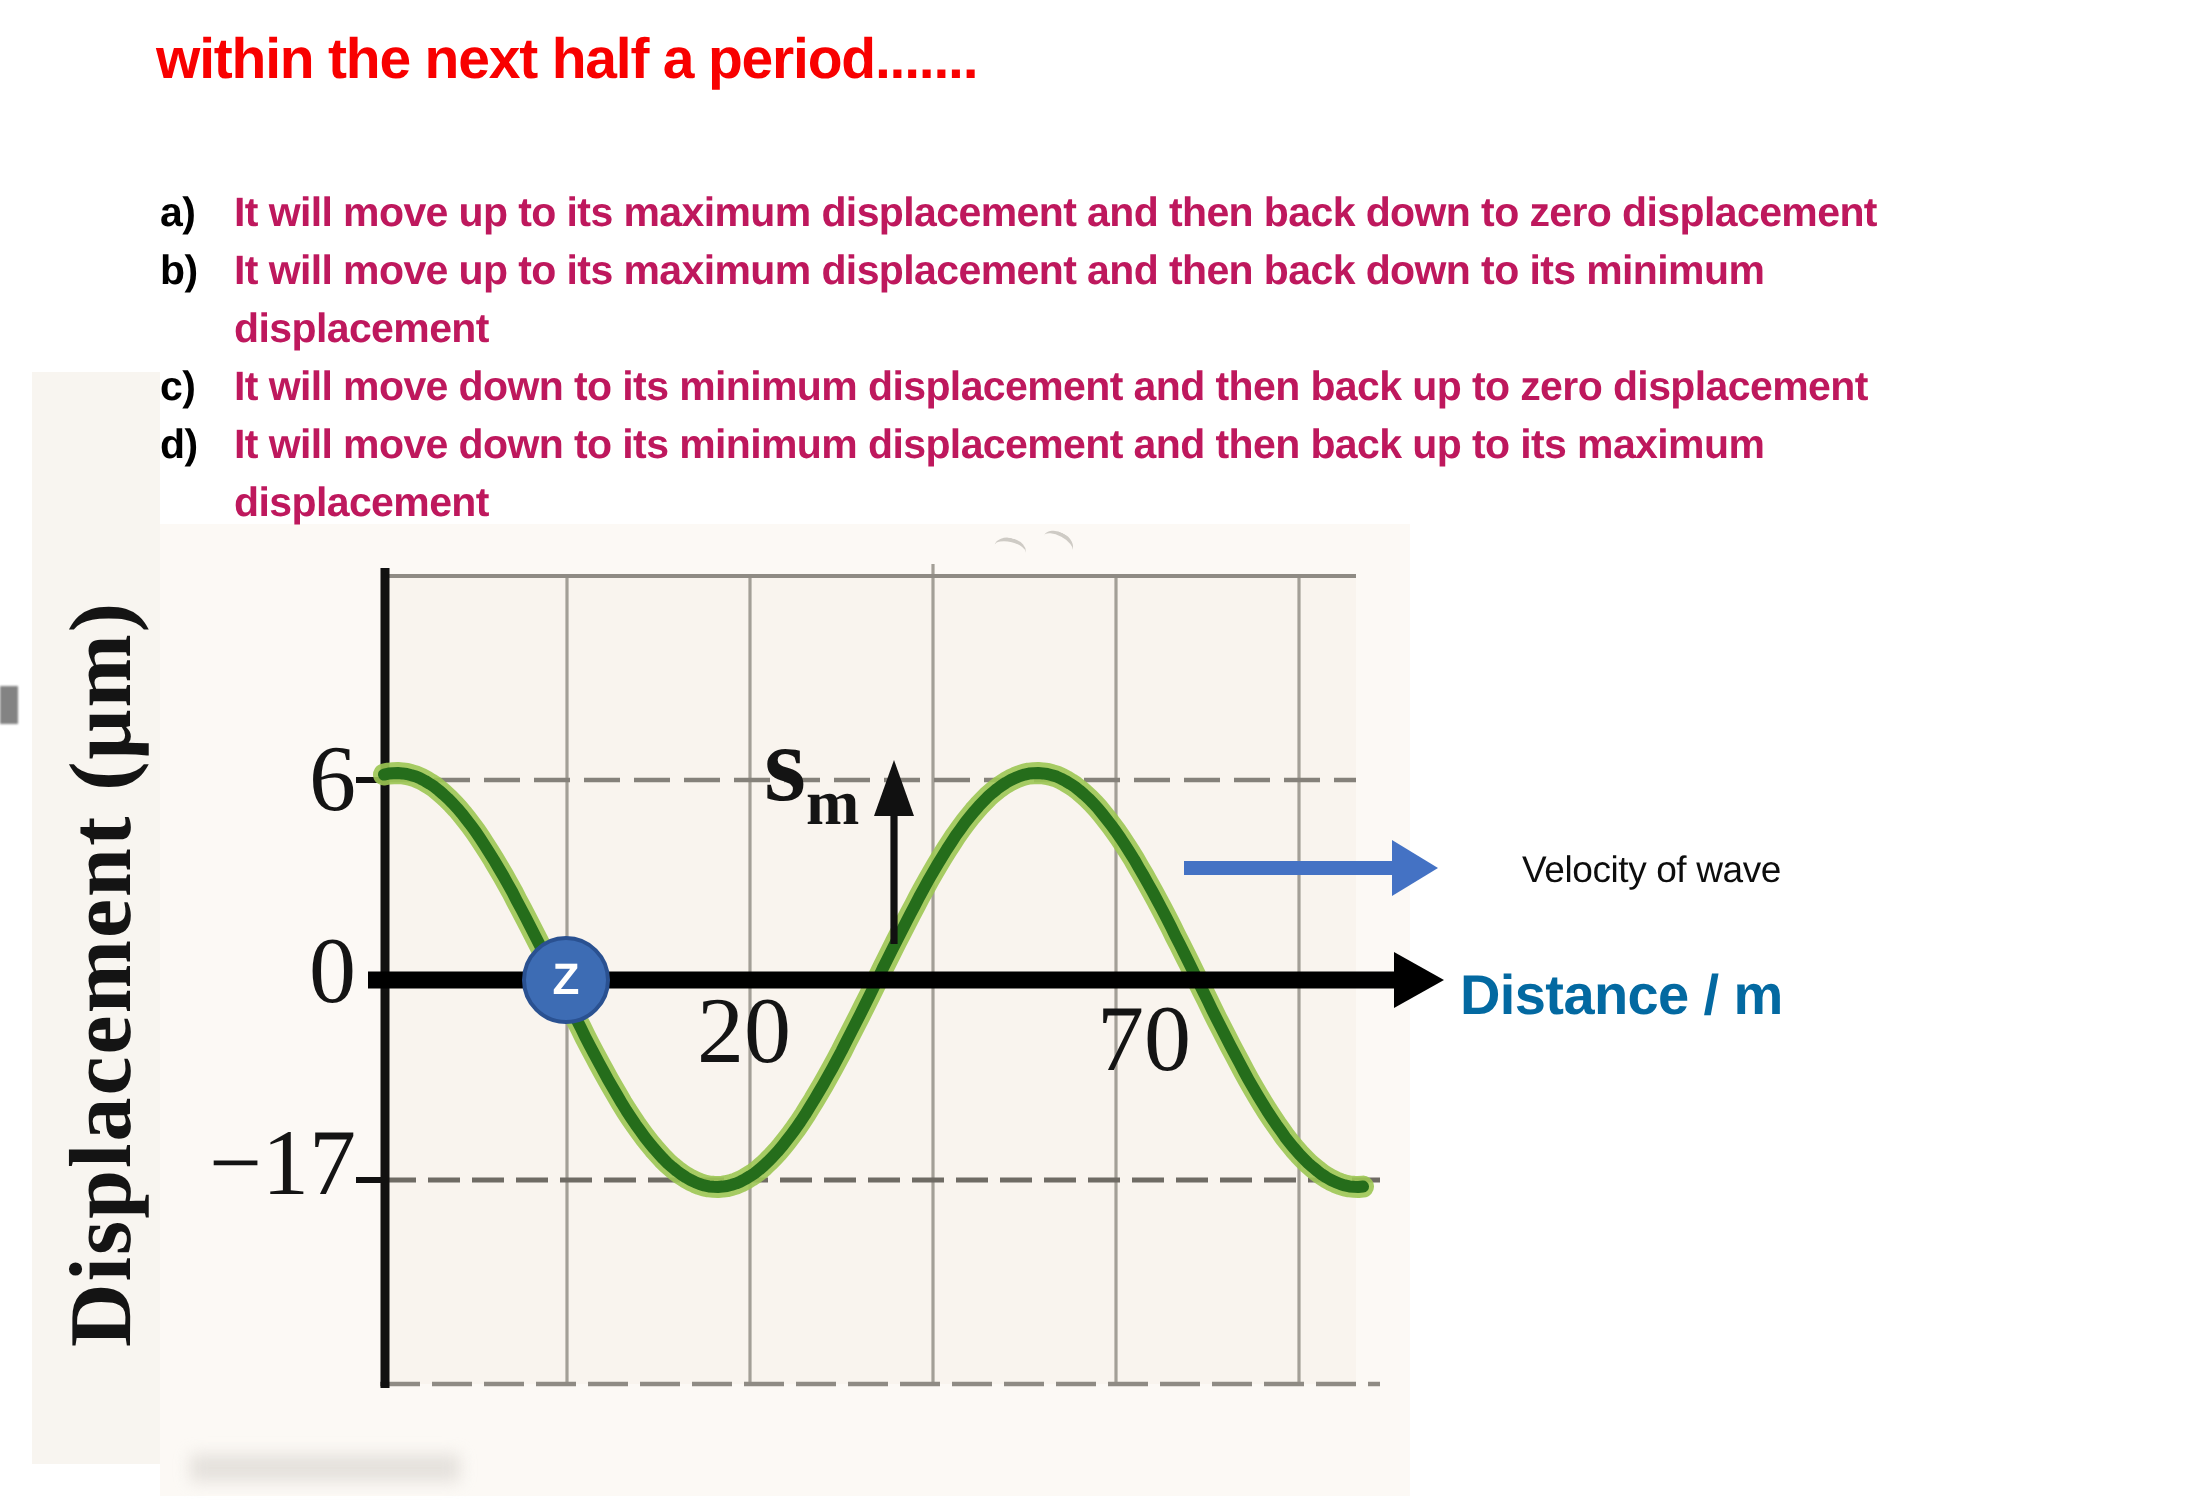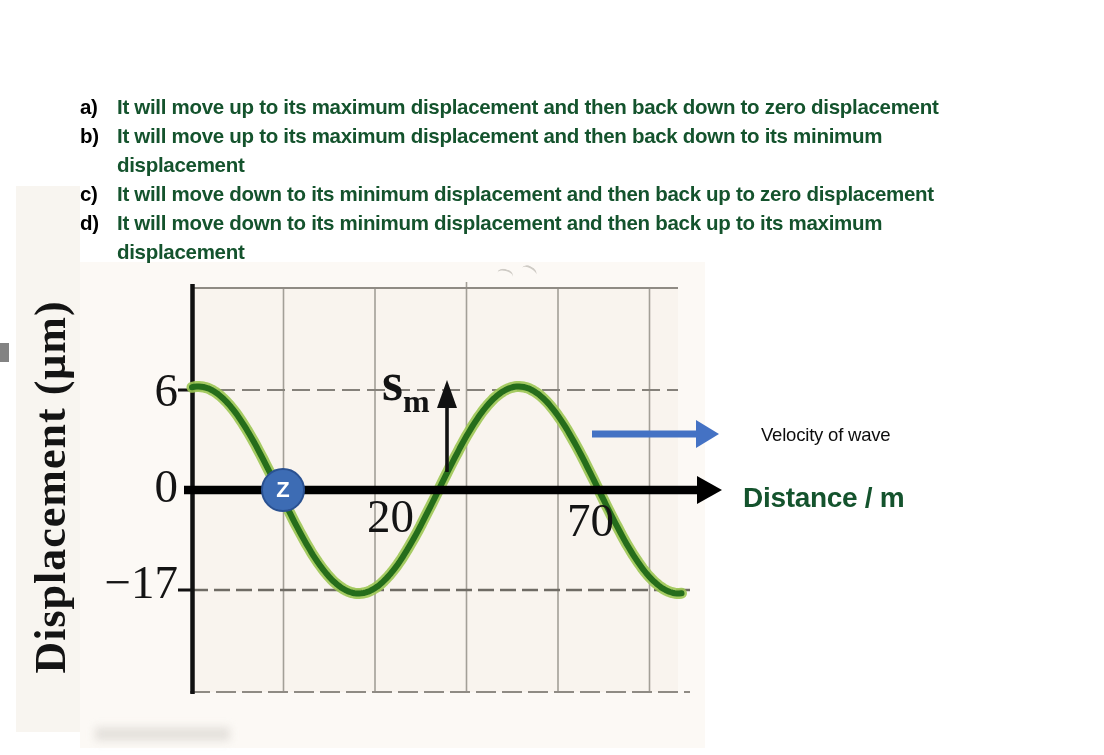--- a/index.html
+++ b/index.html
@@ -18,40 +18,40 @@
 
   
   .q-title{
     position:absolute;left:78px;top:12px;width:990px;
     color:#f80000;font-weight:bold;font-size:28.5px;line-height:37.5px;letter-spacing:-.6px;
   }
   .options{position:absolute;left:80px;top:92px;width:960px;}
   .opt{display:flex;}
   .opt-label{width:37px;flex:0 0 37px;font-weight:bold;font-size:20.5px;line-height:29px;color:#000;letter-spacing:-.3px;}
   .opt-lines{flex:1;}
-  .opt-line{font-weight:bold;font-size:20.5px;line-height:29px;color:#14532d;letter-spacing:-.3px;white-space:nowrap;}
+  .opt-line{font-weight:bold;font-size:20.5px;line-height:29px;color:#be185d;letter-spacing:-.3px;white-space:nowrap;}
 
   
   .serif{font-family:"Liberation Serif","DejaVu Serif",serif;color:#141414;}
   .y-axis-title{
     position:absolute;left:-184px;top:459px;width:470px;height:56px;text-align:center;
     font-size:44px;font-weight:bold;letter-spacing:1px;line-height:56px;
     transform:rotate(-90deg);
   }
   .ytick{position:absolute;font-size:47px;line-height:48px;text-align:right;}
   .yt10{left:112px;top:366px;width:66px;}
   .yt0{left:112px;top:462px;width:66px;}
   .ytm10{left:96px;top:558px;width:82px;}
-  .xtick{position:absolute;font-size:47px;line-height:48px;text-align:right;width:84px;}
+  .xtick{position:absolute;font-size:47px;line-height:48px;text-align:center;width:84px;}
   .xt20{left:330px;top:492px;}
   .xt40{left:530px;top:496px;}
   .sm-label{position:absolute;left:382px;top:356px;font-size:54px;line-height:52px;font-weight:bold;}
   .sm-label sub{font-size:32px;line-height:0;vertical-align:-12px;letter-spacing:0;}
   .velocity-label{position:absolute;left:761px;top:424px;font-size:18.5px;color:#0d0d0d;letter-spacing:-.2px;}
-  .distance-label{position:absolute;left:730px;top:482px;font-size:28px;font-weight:bold;color:#14532d;letter-spacing:-.3px;margin-left:13px;}
+  .distance-label{position:absolute;left:730px;top:482px;font-size:28px;font-weight:bold;color:#0369a1;letter-spacing:-.3px;}
 
   
   .z-marker{
     position:absolute;left:261px;top:468px;width:44px;height:44px;border-radius:50%;
     background:#3d6cb4;border:2.5px solid #2a5191;box-sizing:border-box;
     display:flex;align-items:center;justify-content:center;
     color:#fff;font-size:22px;font-weight:bold;
   }
   svg.plot{position:absolute;left:0;top:0;}
 </style>
@@ -59,20 +59,21 @@
 <body>
 
 <div class="scan-strip"></div>
 <div class="scan-area"></div>
 <div class="artifact-left"></div>
 <div class="artifact-smudge"></div>
 <div class="artifact-squiggle sq1"></div>
 <div class="artifact-squiggle sq2"></div>
 
 <div class="q-title">
+  <div>within the next half a period.......</div>
 </div>
 
 <div class="options">
   <div class="opt">
     <div class="opt-label">a)</div>
     <div class="opt-lines">
         <div class="opt-line">It will move up to its maximum displacement and then back down to zero displacement</div>
       </div>
   </div>
   <div class="opt">

